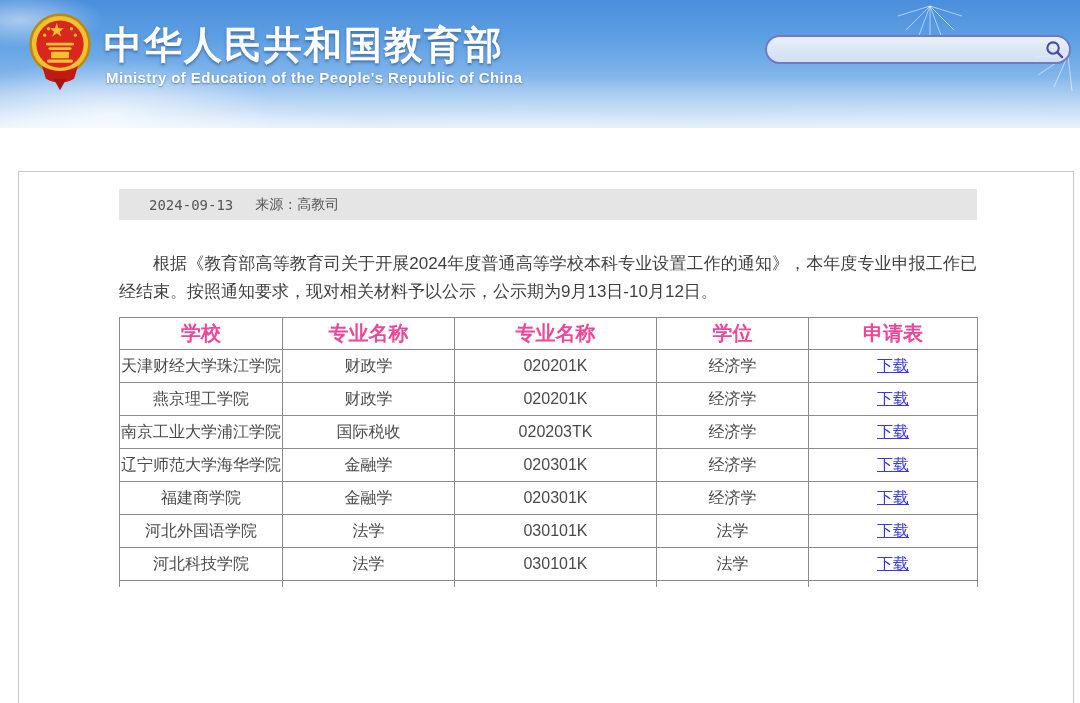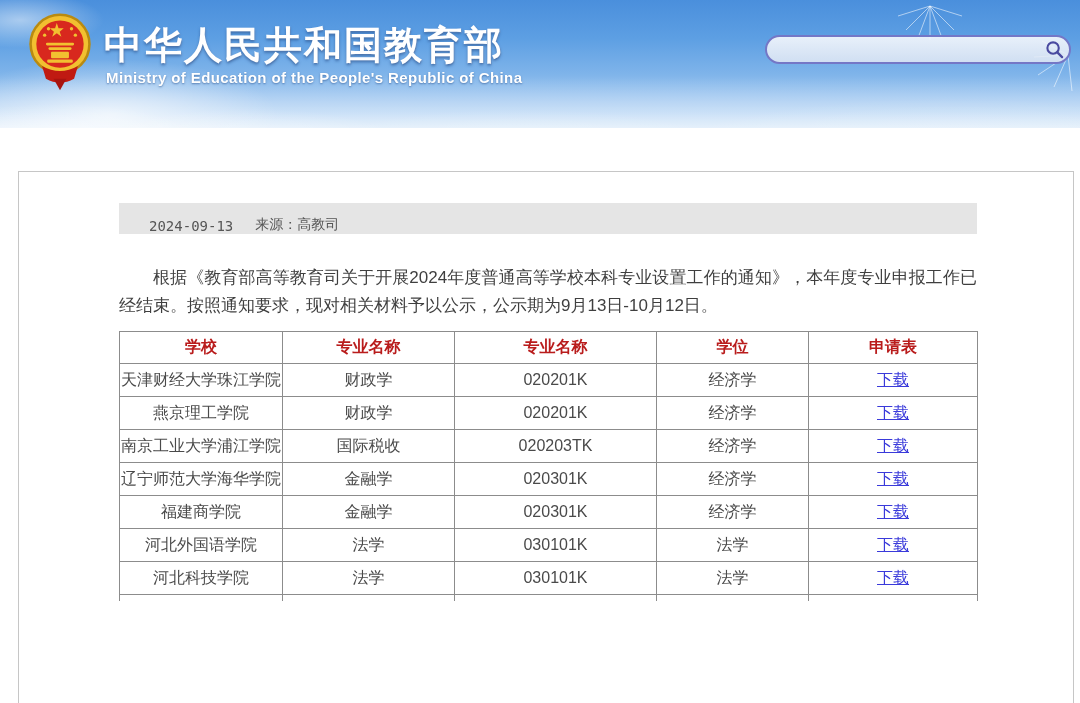--- a/index.html
+++ b/index.html
@@ -69,41 +69,41 @@
     background:#ffffff; border:1px solid #c6c6c6; border-bottom:none;
   }
   .card-inner { margin:0 98px 0 100px; width:858px; }
 
   .article-title {
     margin-top:54px; text-align:center; font-size:22px; line-height:28px;
     font-weight:bold; color:#333333; letter-spacing:.5px;
   }
 
   .meta-bar {
-    margin-top:31px; height:31px; background:#e5e5e5;
-    display:flex; align-items:flex-end; padding-left:30px;
+    margin-top:17px; height:31px; background:#e5e5e5;
+    display:flex; align-items:center; padding-left:30px;
     font-size:14px; color:#555555;
   }
   .meta-date { font-family:"DejaVu Sans Mono", monospace; letter-spacing:0; }
   .meta-source { margin-left:22px; }
 
   .article-body {
     margin-top:30px; font-size:17px; line-height:28px; color:#3f3f3f;
     text-indent:2em; text-align:justify;
   }
 
   
   table.apply-table {
     margin-top:11px; width:858px; border-collapse:collapse; table-layout:fixed;
   }
   .apply-table th, .apply-table td {
     border:1px solid #8c8c8c; text-align:center; vertical-align:middle;
     overflow:hidden; white-space:nowrap;
   }
-  .apply-table th { height:32px; font-size:16px; font-weight:bold; color:#b91c1c; }
+  .apply-table th { height:32px; font-size:20px; font-weight:bold; color:#ec4899; }
   .apply-table td { height:33px; font-size:16px; color:#4a4a4a; }
   .apply-table a.dl { color:var(--link,#3a3ada); text-decoration:underline; }
   .apply-table tr.stub td { height:6px; border-top:1px solid #8c8c8c; border-bottom:none; }
 </style>
 </head>
 <body>
 
 <div class="sky">
   <div class="clouds"></div>
 

